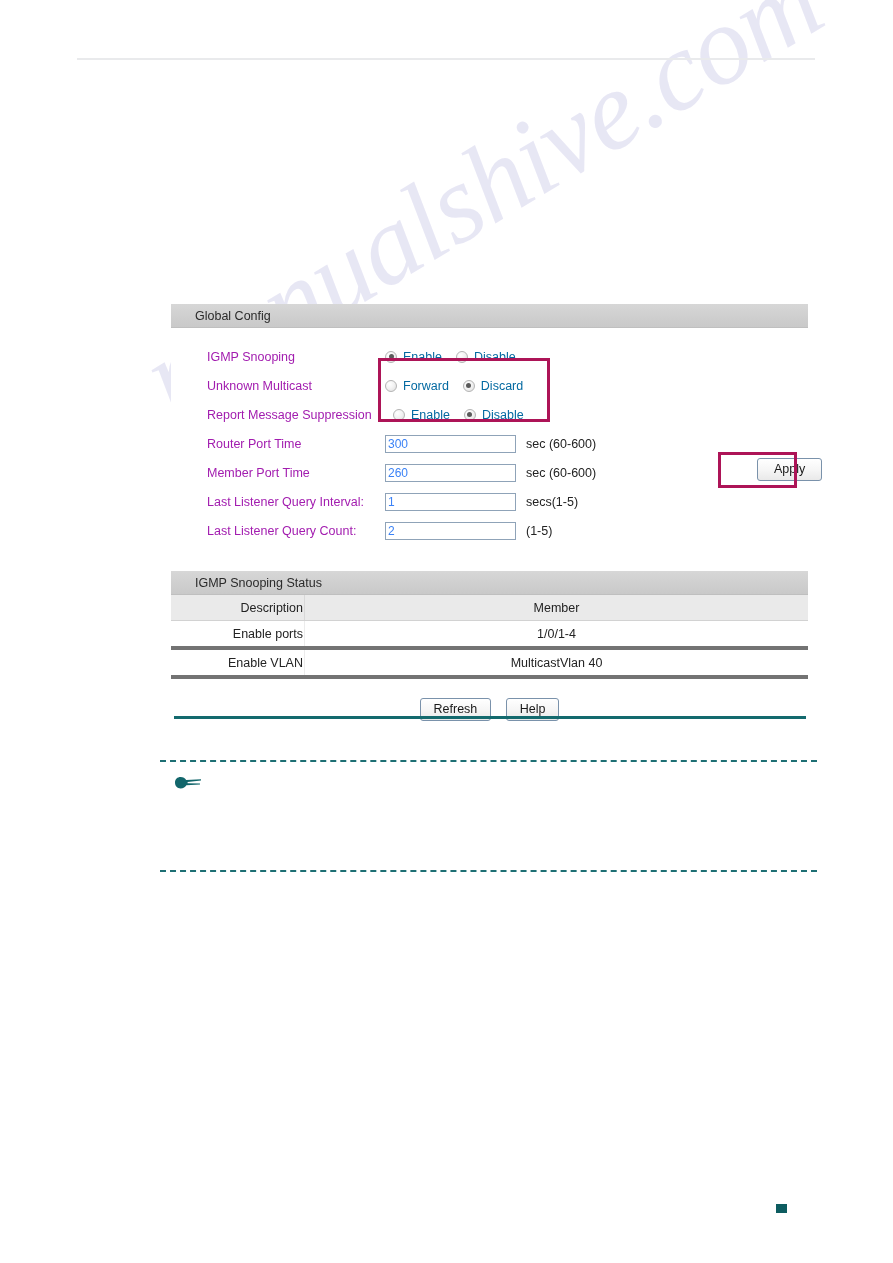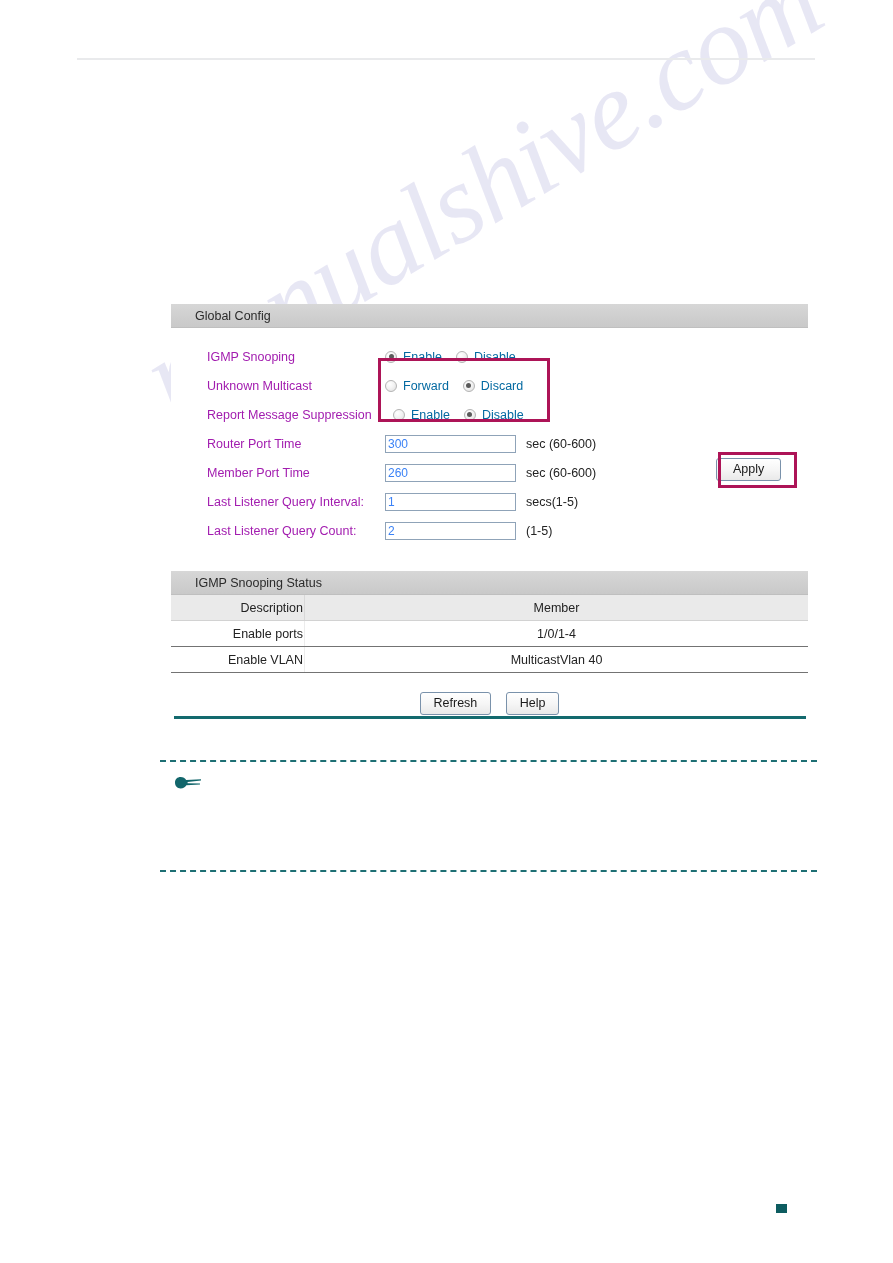--- a/index.html
+++ b/index.html
@@ -176,21 +176,21 @@
     color: #1a1a1a;
     background: linear-gradient(to bottom, #ffffff 0%, #f6f6f6 50%, #e9e9e9 100%);
     border: 1px solid #7a92ab;
     border-radius: 3px;
     padding: 3px 13px;
     cursor: pointer;
     line-height: 15px;
   }
   .apply-wrap {
     position: absolute;
-    left: 545px;
+    left: 586px;
     top: 130px;
   }
   .apply-wrap .btn { padding: 3px 16px; }
 
   
   .status-block { margin-top: 16px; }
   table.status {
     width: 100%;
     border-collapse: collapse;
     font-size: 12.5px;
@@ -200,21 +200,21 @@
   table.status th {
     background: #eaeaea;
     font-weight: normal;
     height: 23px;
     border-bottom: 1px solid #d2d2d2;
     border-right: 1px solid #d8d8d8;
   }
   table.status th:last-child { border-right: none; }
   table.status td {
     height: 23px;
-    border-bottom: 1px solid #737373;
+    border-bottom: 4px solid #737373;
     border-right: 1px solid #ececec;
     background: #ffffff;
   }
   table.status td:last-child { border-right: none; }
   .col-desc { width: 112px; text-align: right; padding-left: 16px; }
   .col-mem  { text-align: center; }
   th.col-desc { padding-left: 20px; }
 
   .table-actions {
     text-align: center;

